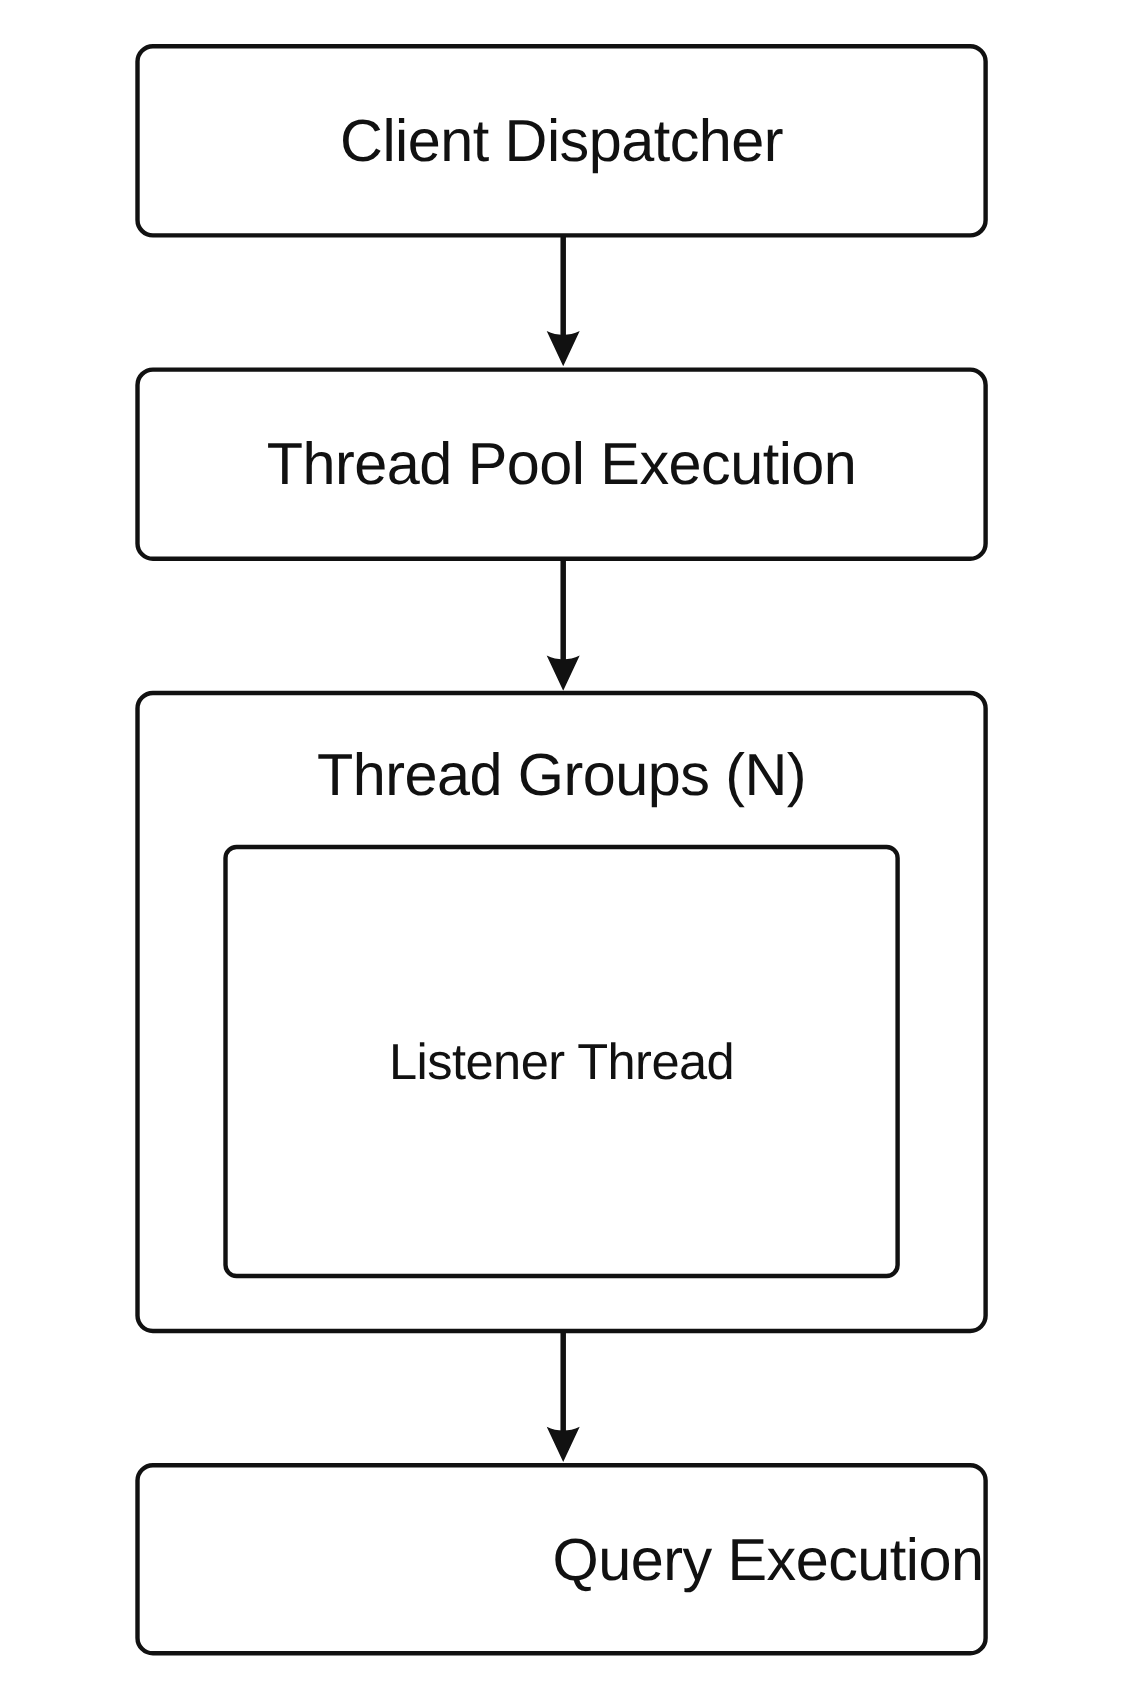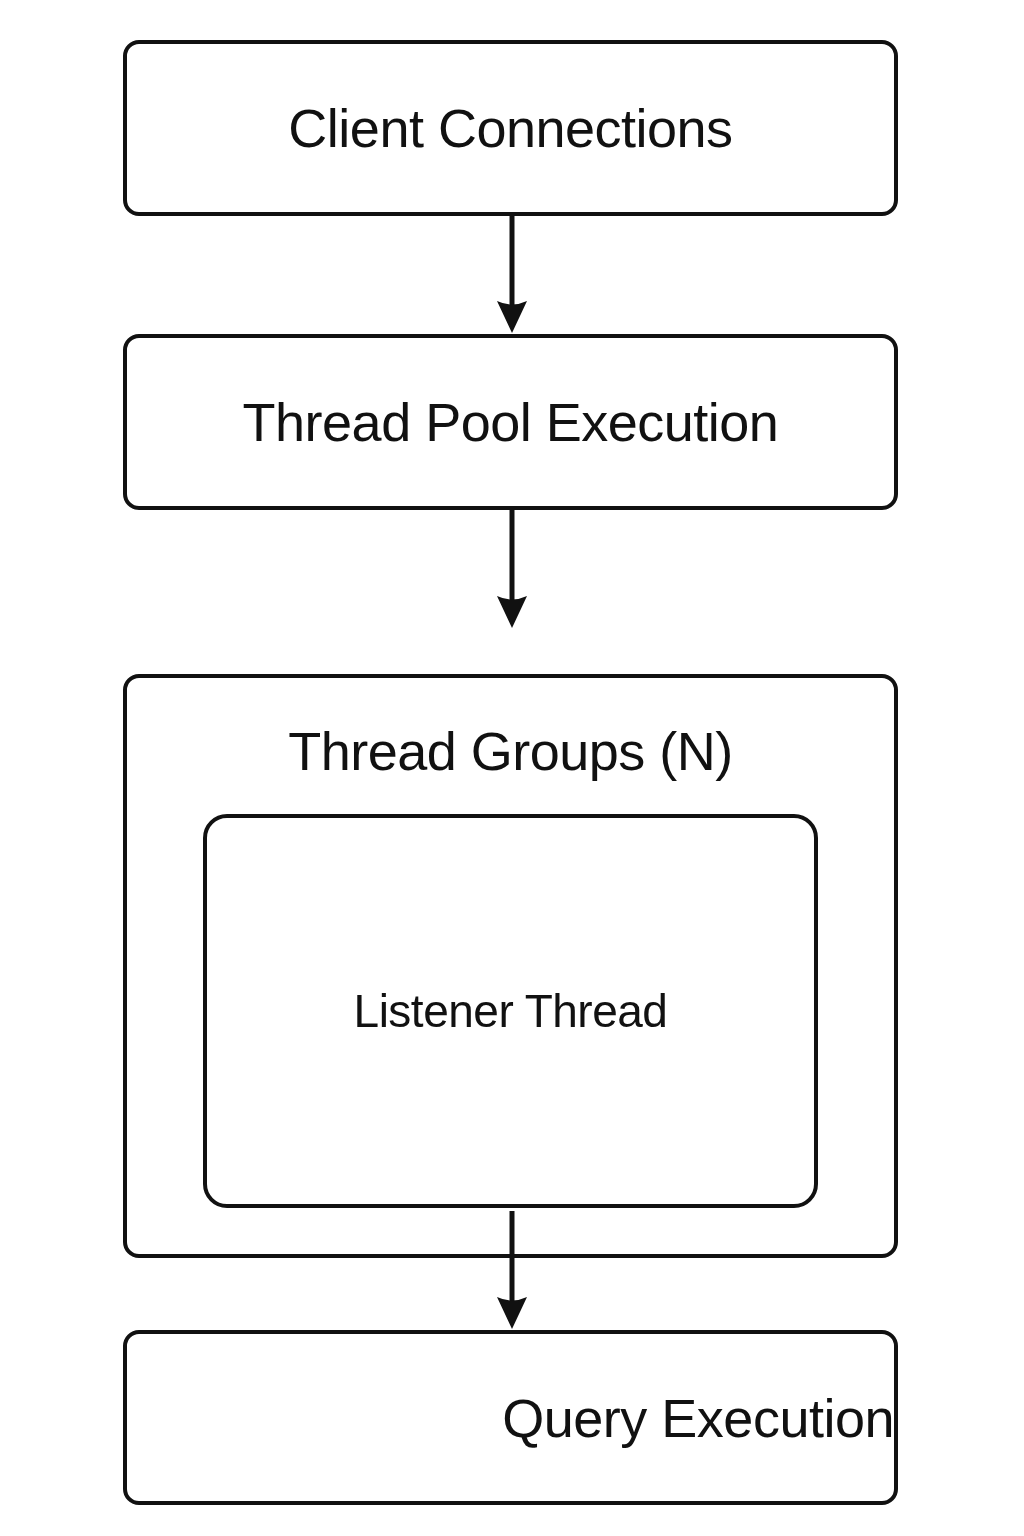--- a/index.html
+++ b/index.html
@@ -38,40 +38,39 @@
   .group {
     position: absolute;
     left: 123px;
     top: 628px;
     width: 775px;
     height: 584px;
     background: #ffffff;
     border: 4px solid #111111;
     border-radius: 16px;
     box-sizing: border-box;
-    margin-top: 46px;
   }
   .group-title {
     position: absolute;
     top: 42px;
     left: 0;
     width: 100%;
     text-align: center;
     font-size: 54px;
     font-weight: 500;
     letter-spacing: -0.5px;
   }
   .inner-stack {
     position: absolute;
     left: 76px;
     top: 136px;
     width: 615px;
     height: 394px;
     border: 4px solid #111111;
-    border-radius: 24px;
+    border-radius: 12px;
     box-sizing: border-box;
     background: #ffffff;
     display: flex;
     flex-direction: column;
     overflow: hidden;
   }
   .inner-row {
     flex: 1 1 0;
     display: flex;
     align-items: center;
@@ -94,21 +93,21 @@
   .arrow-1 { top: 215px; }
   .arrow-2 { top: 510px; }
   .arrow-3 { top: 1211px; }
 </style>
 </head>
 <body>
 
 <div class="canvas">
 
   <div class="node box-client">
-    <span class="node-label">Client Connections</span>
+    <span class="node-label">Client Dispatcher</span>
   </div>
 
   <div class="arrow arrow-1">
     <svg width="36" height="118" viewBox="0 0 36 118">
       <line x1="18" y1="0" x2="18" y2="90" stroke="#111111" stroke-width="5"></line>
       <path d="M3,86 Q18,93 33,86 L18,118 Z" fill="#111111"></path>
     </svg>
   </div>
 
   <div class="node box-dispatcher">

